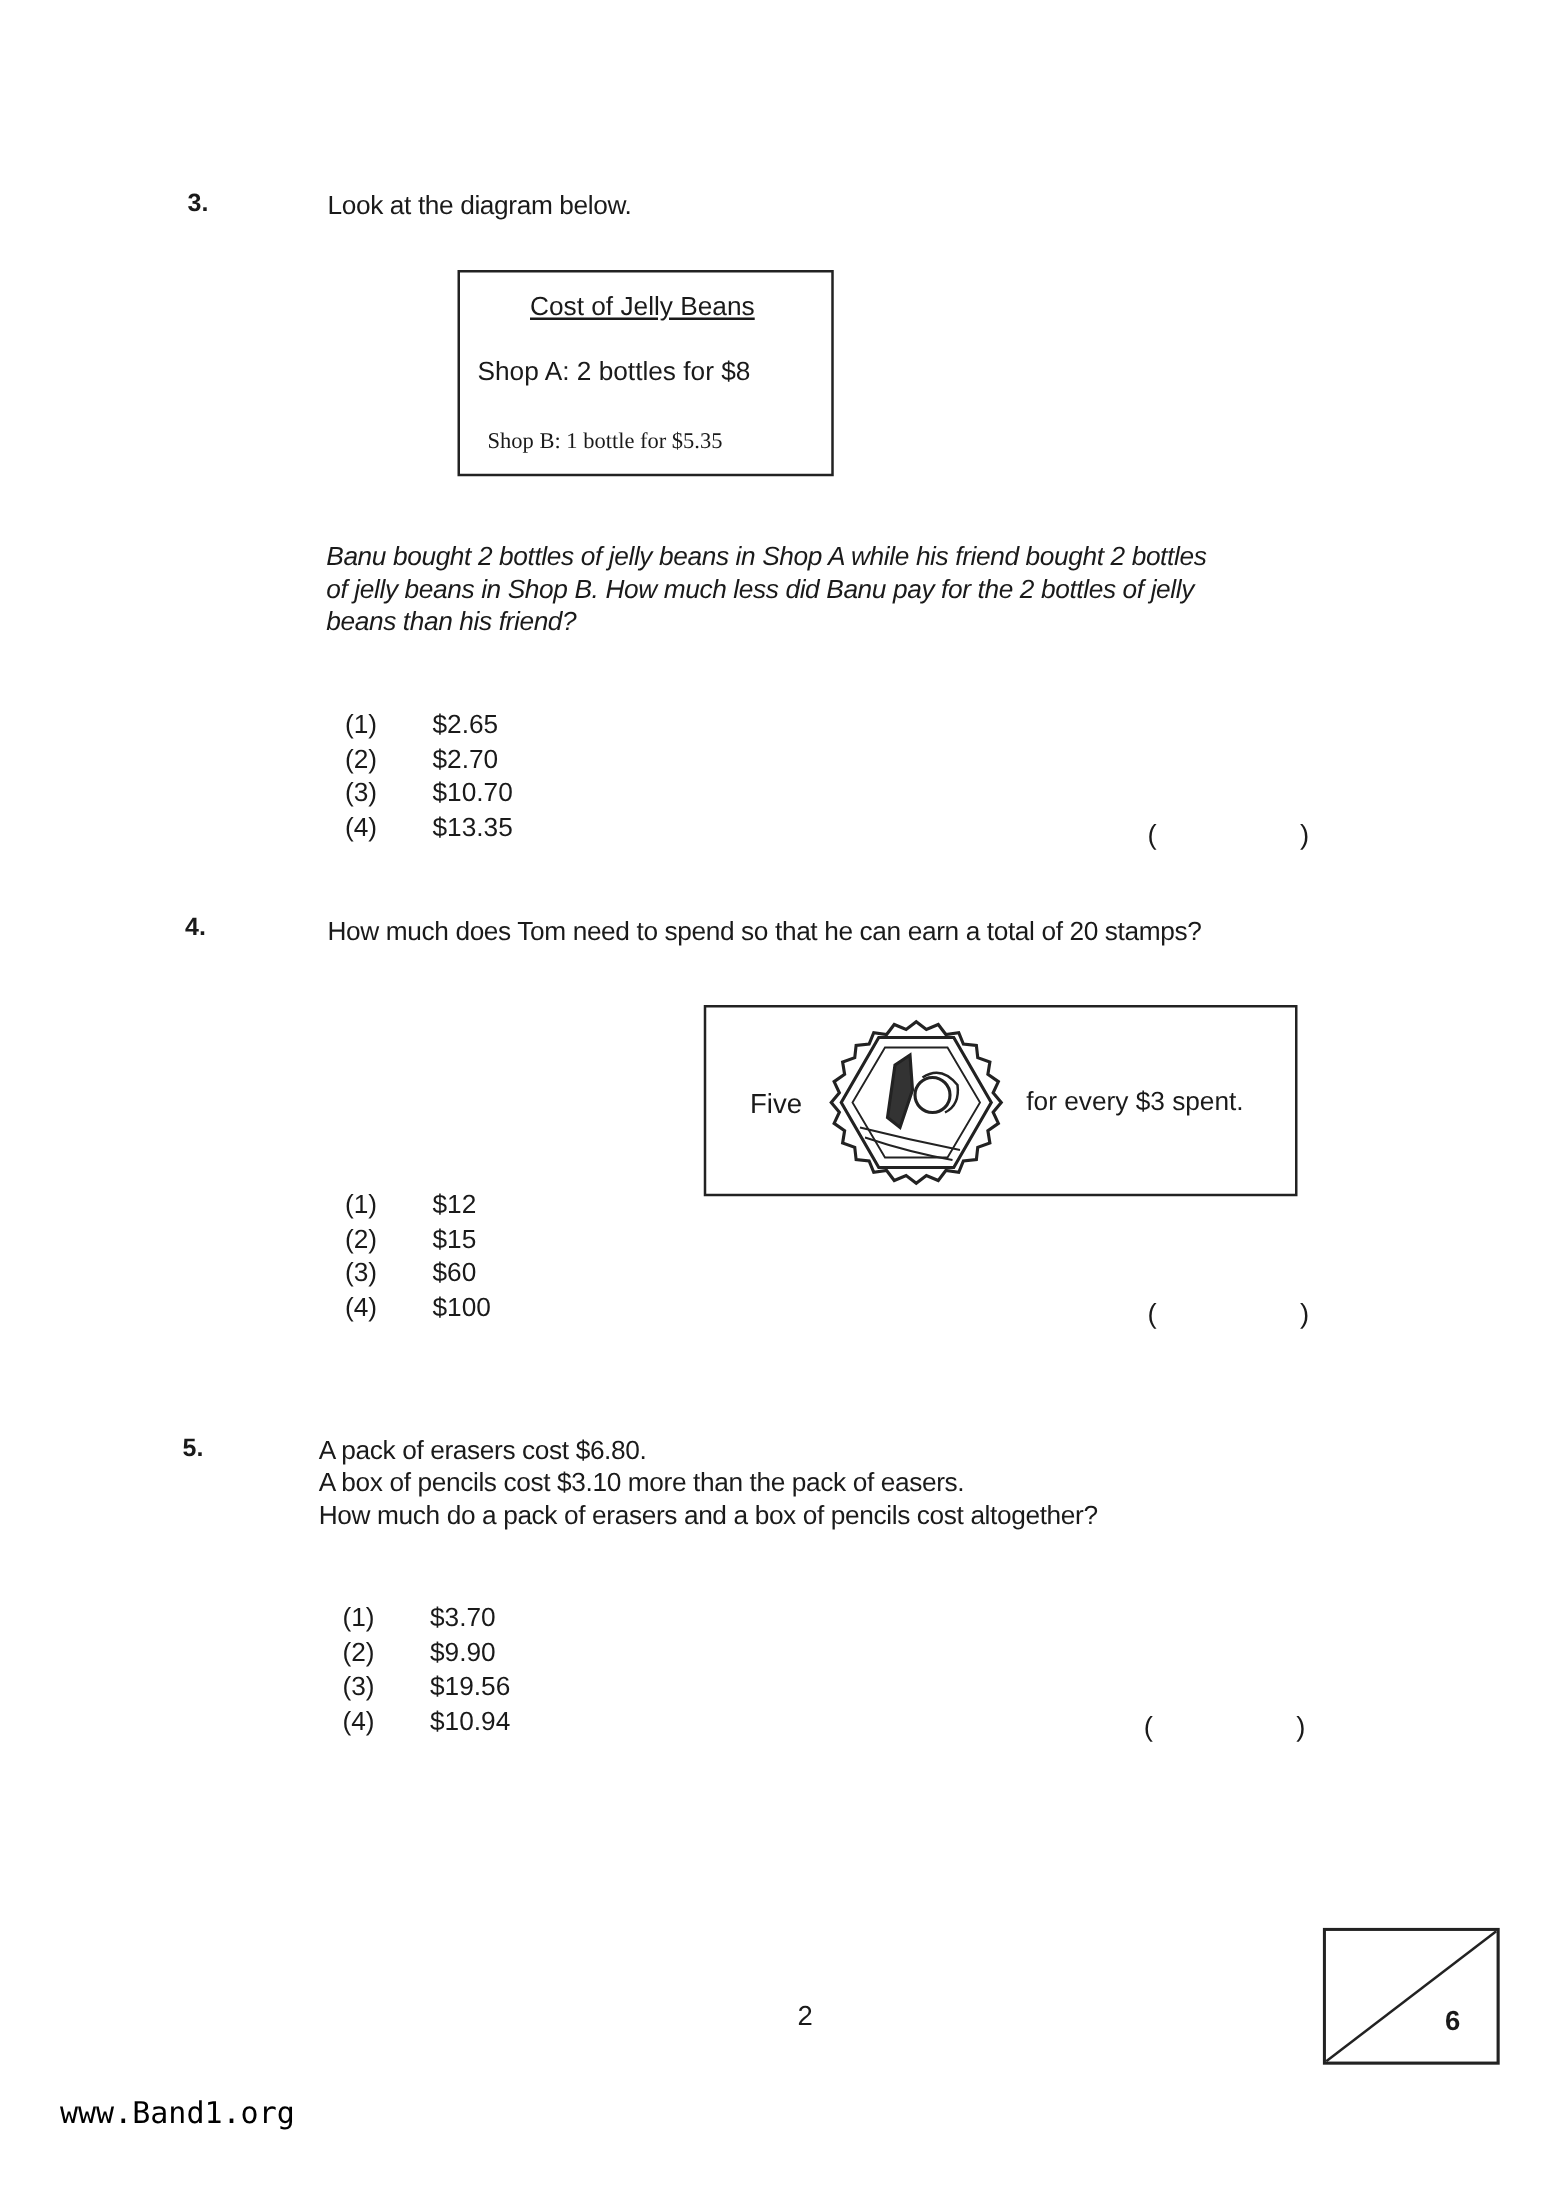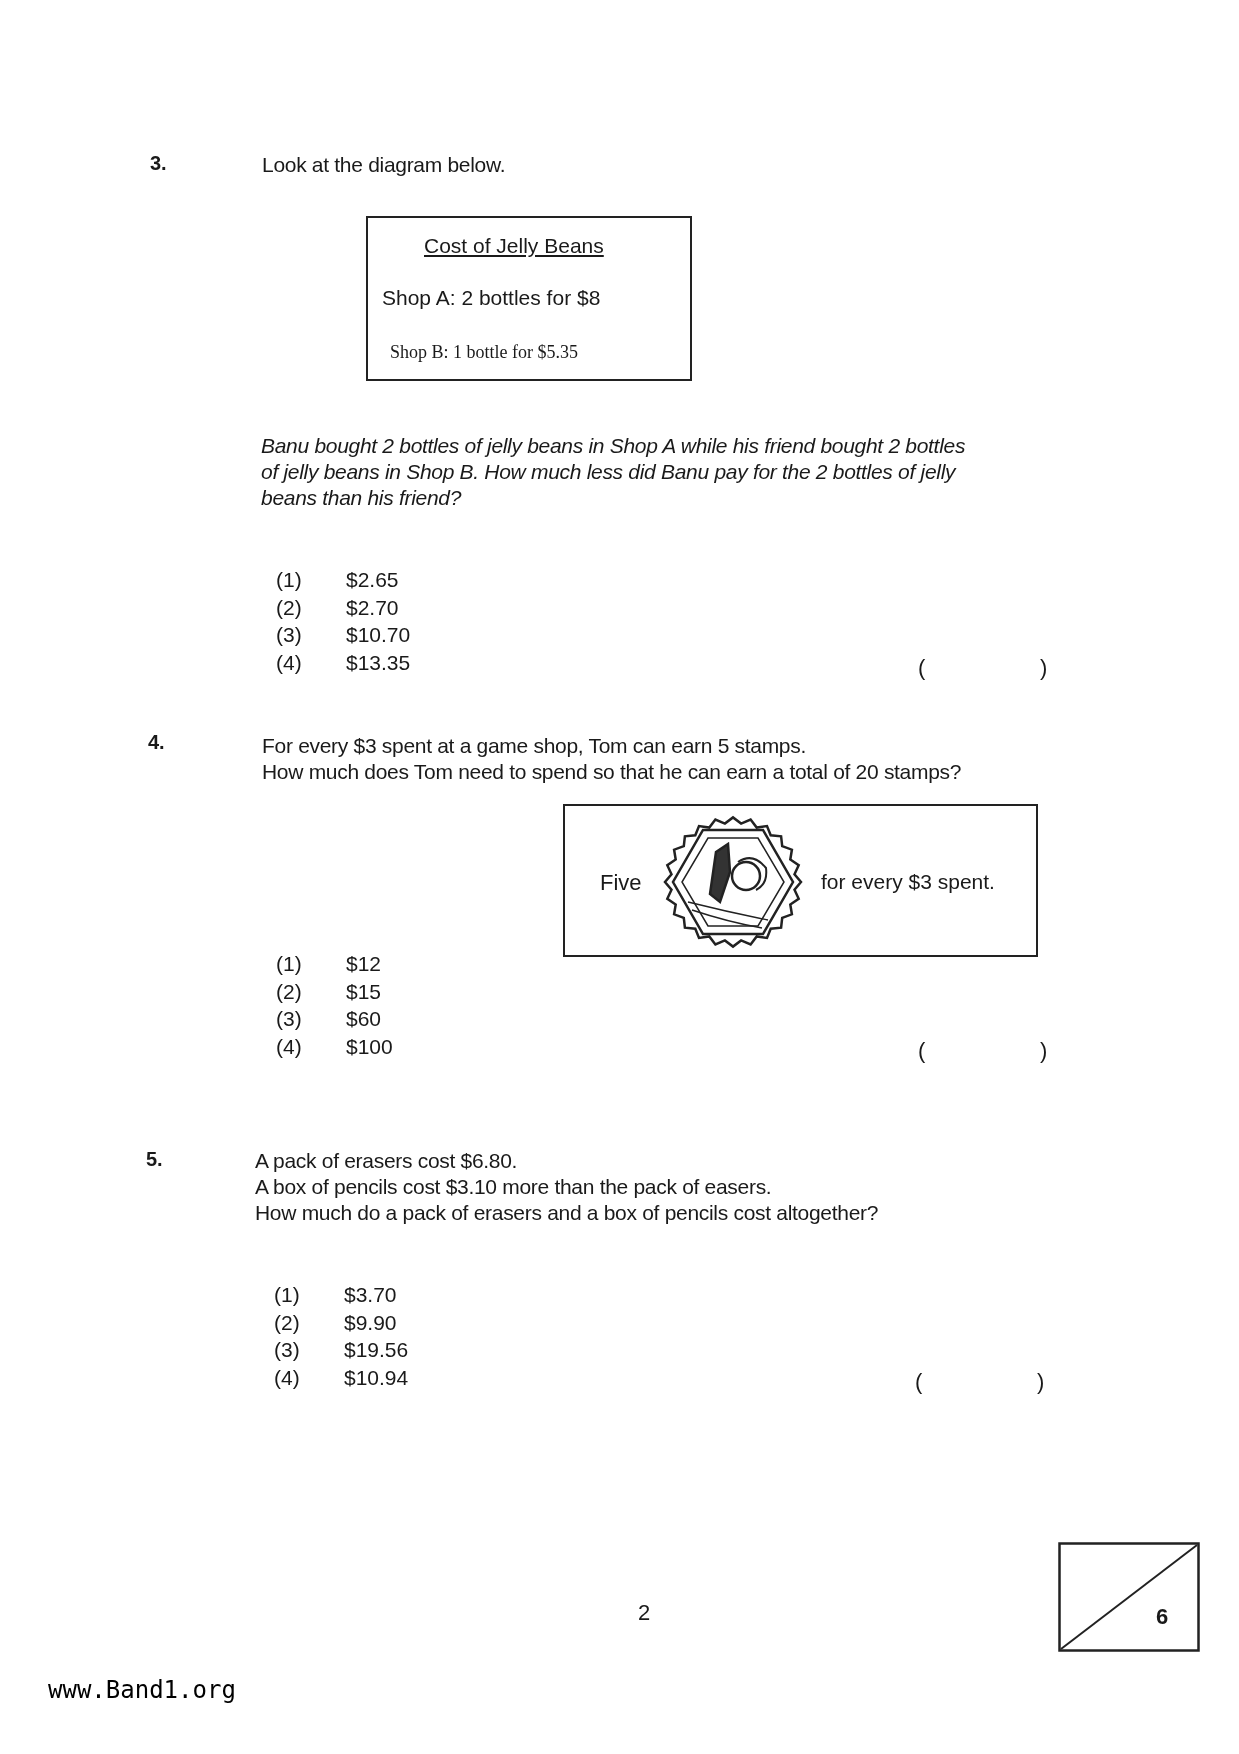--- a/index.html
+++ b/index.html
@@ -7,21 +7,21 @@
       width: 1239px; height: 1754px; background: #ffffff; position: relative;
       font-family: "Liberation Sans", sans-serif; color: #1a1a1a; overflow: hidden;
     }
     .abs { position: absolute; }
     .qnum { font-size: 20px; font-weight: bold; }
     .txt { font-size: 21px; line-height: 26px; letter-spacing: -0.3px; }
     .opt-row { display: flex; font-size: 21px; line-height: 27.5px; }
     .opt-num { width: 70px; }
     .bracket { font-size: 22px; }
     .box1 {
-      left: 366px; top: 216px; width: 326px; height: 165px;
+      left: 366px; top: 216px; width: 301px; height: 165px;
       border: 2px solid #222; box-sizing: border-box;
     }
     .box1 .title { position: absolute; left: 56px; top: 16px; font-size: 21px; text-decoration: underline; }
     .box1 .l1 { position: absolute; left: 14px; top: 68px; font-size: 21px; }
     .box1 .l2 { position: absolute; left: 22px; top: 124px; font-size: 18px; font-family: Liberation Serif, serif; }
     .box2 {
       left: 563px; top: 804px; width: 475px; height: 153px;
       border: 2px solid #222; box-sizing: border-box;
     }
     .box2 .five { position: absolute; left: 35px; top: 64px; font-size: 22px; }
@@ -66,21 +66,20 @@
       <span class="opt-num">(4)</span>
       <span>$13.35</span>
     </div>
 </div>
 <div class="abs bracket" style="left:918px;top:655px;">(</div>
 <div class="abs" style="left:935px;top:652px;width:100px;height:30px;"></div>
 <div class="abs bracket" style="left:1040px;top:655px;">)</div>
 
 <div class="abs qnum" style="left:148px;top:731px;">4.</div>
 <div class="abs txt" style="left:262px;top:733px;">
-  <div>For every $3 spent at a game shop, Tom can earn 5 stamps.</div>
   <div>How much does Tom need to spend so that he can earn a total of 20 stamps?</div>
 </div>
 
 <div class="abs box2">
   <div class="five">Five</div>
   <svg class="stamp" viewBox="0 0 150 140">
     <g fill="none" stroke="#222" stroke-width="2.5">
       <path id="scallop" d="M143.0,70.0 L136.5,77.7 L140.7,86.7 L132.3,92.5 L133.9,102.3 L124.2,105.9 L123.1,115.7 L112.7,116.7 L109.0,125.9 L98.7,124.4 L92.6,132.4 L83.1,128.4 L75.0,134.6 L66.9,128.4 L57.4,132.4 L51.3,124.4 L41.0,125.9 L37.3,116.7 L26.9,115.7 L25.8,105.9 L16.1,102.3 L17.7,92.5 L9.3,86.7 L13.5,77.7 L7.0,70.0 L13.5,62.3 L9.3,53.3 L17.7,47.5 L16.1,37.7 L25.8,34.1 L26.9,24.3 L37.3,23.3 L41.0,14.1 L51.3,15.6 L57.4,7.6 L66.9,11.6 L75.0,5.4 L83.1,11.6 L92.6,7.6 L98.7,15.6 L109.0,14.1 L112.7,23.3 L123.1,24.3 L124.2,34.1 L133.9,37.7 L132.3,47.5 L140.7,53.3 L136.5,62.3 L143.0,70.0 Z"></path>
       <polygon points="45,18 105,18 135,70 105,122 45,122 15,70"></polygon>
       <polygon points="50,26 100,26 126,70 100,114 50,114 24,70" stroke-width="1.5"></polygon>

